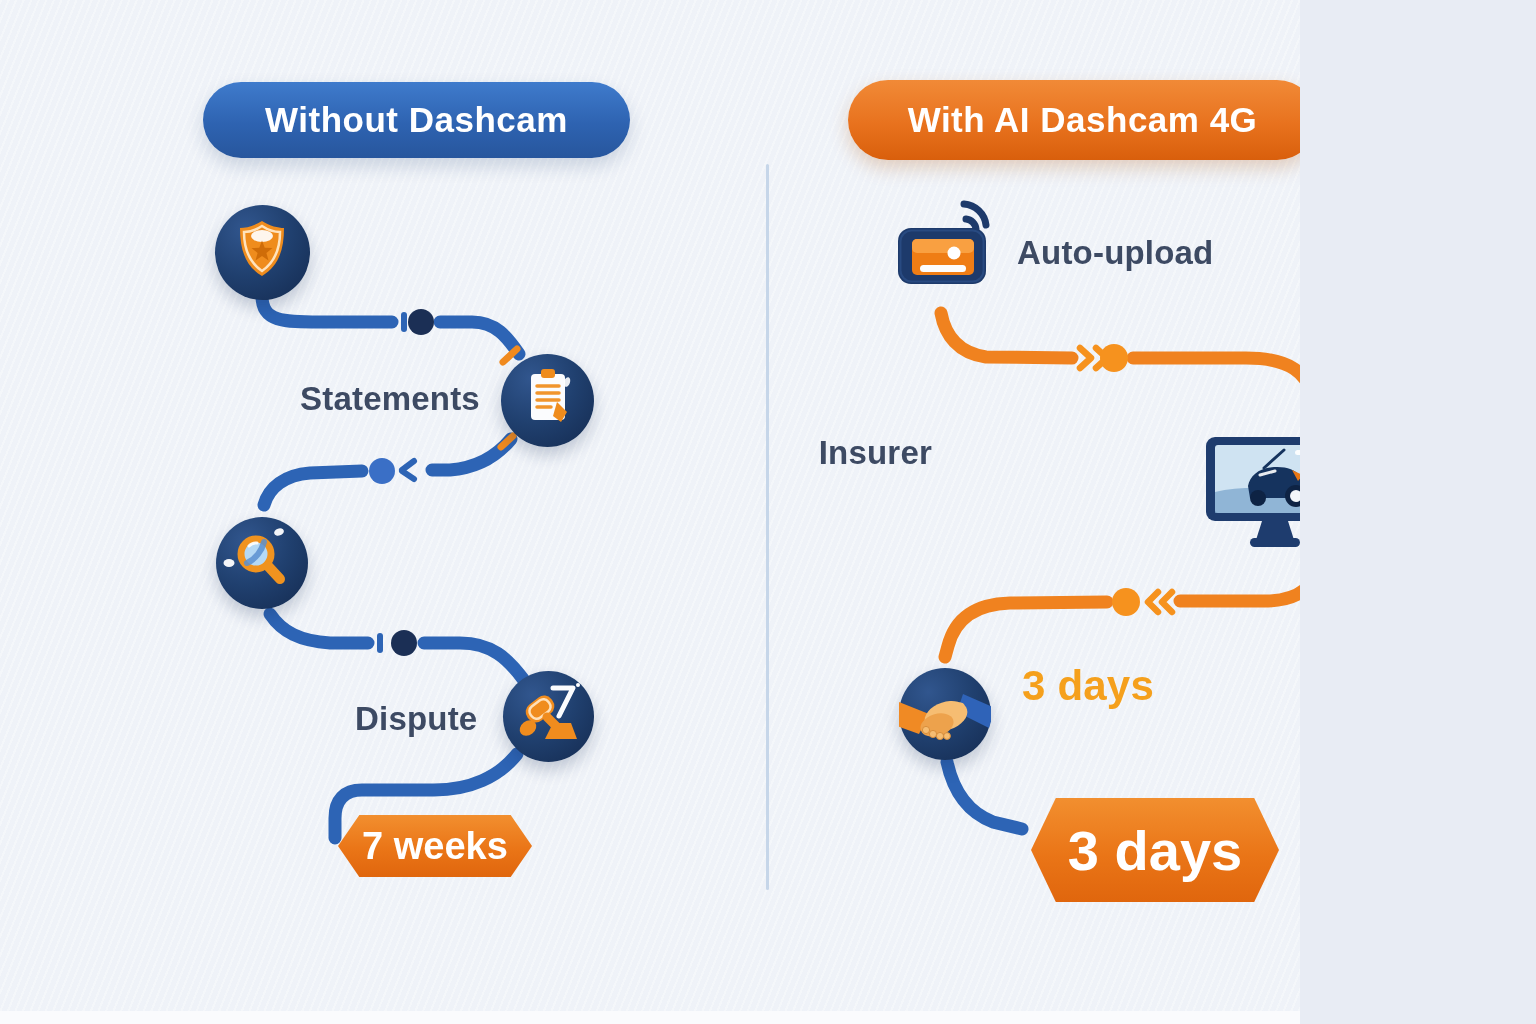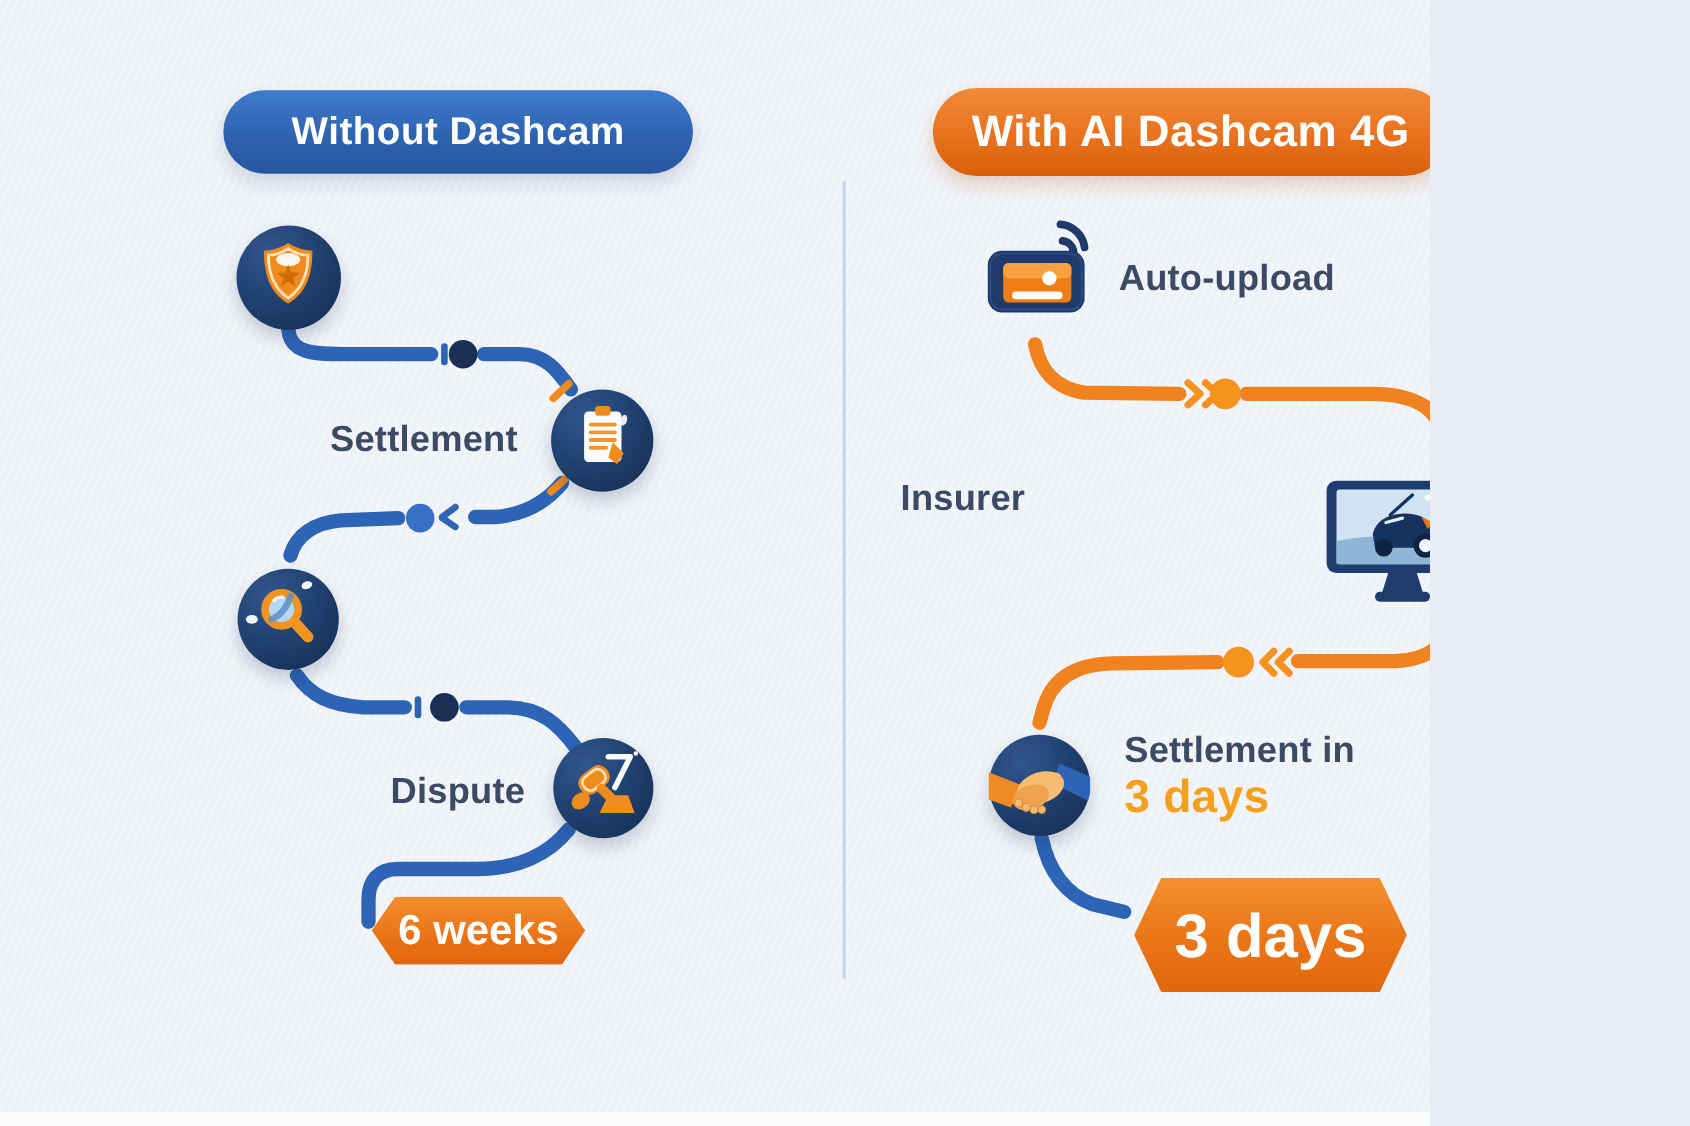--- a/index.html
+++ b/index.html
@@ -15,21 +15,21 @@
   }
   .connectors{position:absolute;left:0;top:0;z-index:1;}
   .divider{position:absolute;left:766px;top:164px;width:3px;height:726px;background:#c6d6e9;border-radius:2px;z-index:1;}
   .pill{
     position:absolute;z-index:3;display:flex;align-items:center;justify-content:center;
     color:#fff;font-weight:bold;letter-spacing:.5px;
     box-shadow:0 8px 18px rgba(30,60,110,.18);
   }
   .pill-left{left:203px;top:82px;width:427px;height:76px;border-radius:38px;font-size:35px;
     background:linear-gradient(180deg,#3f7bcc 0%,#2e63b1 55%,#27569d 100%);}
-  .pill-right{left:848px;top:80px;width:469px;height:80px;border-radius:40px;font-size:40px;
+  .pill-right{left:848px;top:80px;width:469px;height:80px;border-radius:40px;font-size:35px;
     background:linear-gradient(180deg,#f18a37 0%,#e8721e 55%,#d95f0c 100%);
     box-shadow:0 8px 18px rgba(180,90,20,.25);}
   .node{
     position:absolute;z-index:3;border-radius:50%;
     background:radial-gradient(circle at 32% 26%,#31568e 0%,#20406f 48%,#142a4f 100%);
     box-shadow:0 8px 16px rgba(20,40,80,.22);
     display:flex;align-items:center;justify-content:center;
   }
   .step-label{
     position:absolute;z-index:3;transform:translateY(-50%);
@@ -120,21 +120,21 @@
       <g stroke="#f1952d" stroke-width="3.5" stroke-linecap="round">
         <path d="M36 32 L58 32"></path>
           <path d="M36 39 L58 39"></path>
           <path d="M36 46 L58 46"></path>
           <path d="M36 53 L50 53"></path>
       </g>
       <path d="M56 48 L66 58 L60 68 L52 62 Z" fill="#ef8c1d"></path>
       <ellipse cx="66" cy="28" rx="3" ry="5" fill="#ffffff" opacity="0.9" transform="rotate(18 66 28)"></ellipse>
     </svg>
   </div>
-  <div class="step-label" style="left:300px;top:399px;">Settlement</div>
+  <div class="step-label" style="left:300px;top:399px;">Statements</div>
 
   <div class="node" style="left:216px;top:517px;width:92px;height:92px;">
     <svg width="92" height="92" viewBox="0 0 92 92">
       <ellipse cx="63" cy="15" rx="5" ry="3.5" fill="#ffffff" opacity="0.95" transform="rotate(-18 63 15)"></ellipse>
       <ellipse cx="13" cy="46" rx="5.5" ry="4" fill="#ffffff" opacity="0.95"></ellipse>
       <circle cx="40" cy="37" r="15" fill="#b5d9f5" stroke="#f0931f" stroke-width="7"></circle>
       <path d="M 31 46 C 40 42 46 33 48 25" stroke="#5b8fd0" stroke-width="6" fill="none" stroke-linecap="round" opacity="0.85"></path>
       <path d="M 33 29 a 9 9 0 0 1 8 -3" stroke="#ffffff" stroke-width="3" fill="none" stroke-linecap="round" opacity="0.9"></path>
       <path d="M 52 49 L 64 62" stroke="#f0931f" stroke-width="10" stroke-linecap="round"></path>
     </svg>
@@ -147,21 +147,21 @@
       <ellipse cx="25" cy="57" rx="9" ry="7" fill="#f08c1e" transform="rotate(-38 25 57)"></ellipse>
       <rect x="22" y="28" width="30" height="20" rx="9" fill="#f08c1e" transform="rotate(-38 37 38)"></rect>
       <rect x="26" y="31" width="22" height="14" rx="6" fill="none" stroke="#ffe0b8" stroke-width="2.5" transform="rotate(-38 37 38)"></rect>
       <path d="M 44 46 L 58 60" stroke="#f08c1e" stroke-width="9" stroke-linecap="round"></path>
       <polygon points="42,68 74,68 68,52 50,52" fill="#f08c1e"></polygon>
     </svg>
   </div>
   <div class="step-label" style="left:355px;top:719px;">Dispute</div>
 
   <div class="badge badge-6w">
-    <span>6 weeks</span>
+    <span>7 weeks</span>
   </div>
 
   <div class="floating-icon" style="left:886px;top:192px;">
     <svg width="112" height="104" viewBox="0 0 112 104">
       <g stroke="#1d3a6b" stroke-width="7" fill="none" stroke-linecap="round">
         <path d="M 80 27 a 11 11 0 0 1 10 10"></path>
         <path d="M 78 12 a 24 24 0 0 1 22 21"></path>
       </g>
       <rect x="12" y="36" width="88" height="56" rx="13" fill="#1d3a6b"></rect>
       <rect x="14.5" y="38.5" width="83" height="51" rx="11" fill="none" stroke="#30558f" stroke-width="2" opacity="0.6"></rect>
@@ -205,21 +205,20 @@
       <ellipse cx="58" cy="40" rx="8" ry="5" fill="#f6bd72" transform="rotate(-22 58 40)"></ellipse>
       <g fill="#f6bd72" stroke="#d98f3c" stroke-width="1">
         <circle cx="27" cy="62" r="3.6"></circle>
           <circle cx="34" cy="66" r="3.6"></circle>
           <circle cx="41" cy="68" r="3.6"></circle>
           <circle cx="48" cy="68" r="3.4"></circle>
       </g>
     </svg>
   </div>
   <div class="step-label label-2line" style="left:1022px;top:663px;">
-    <div>Settlement in</div>
     <div class="highlight-days">3 days</div>
   </div>
 
   <div class="badge badge-3d">
     <span>3 days</span>
   </div>
 
   <div class="bottom-strip"></div>
 </div>
 

